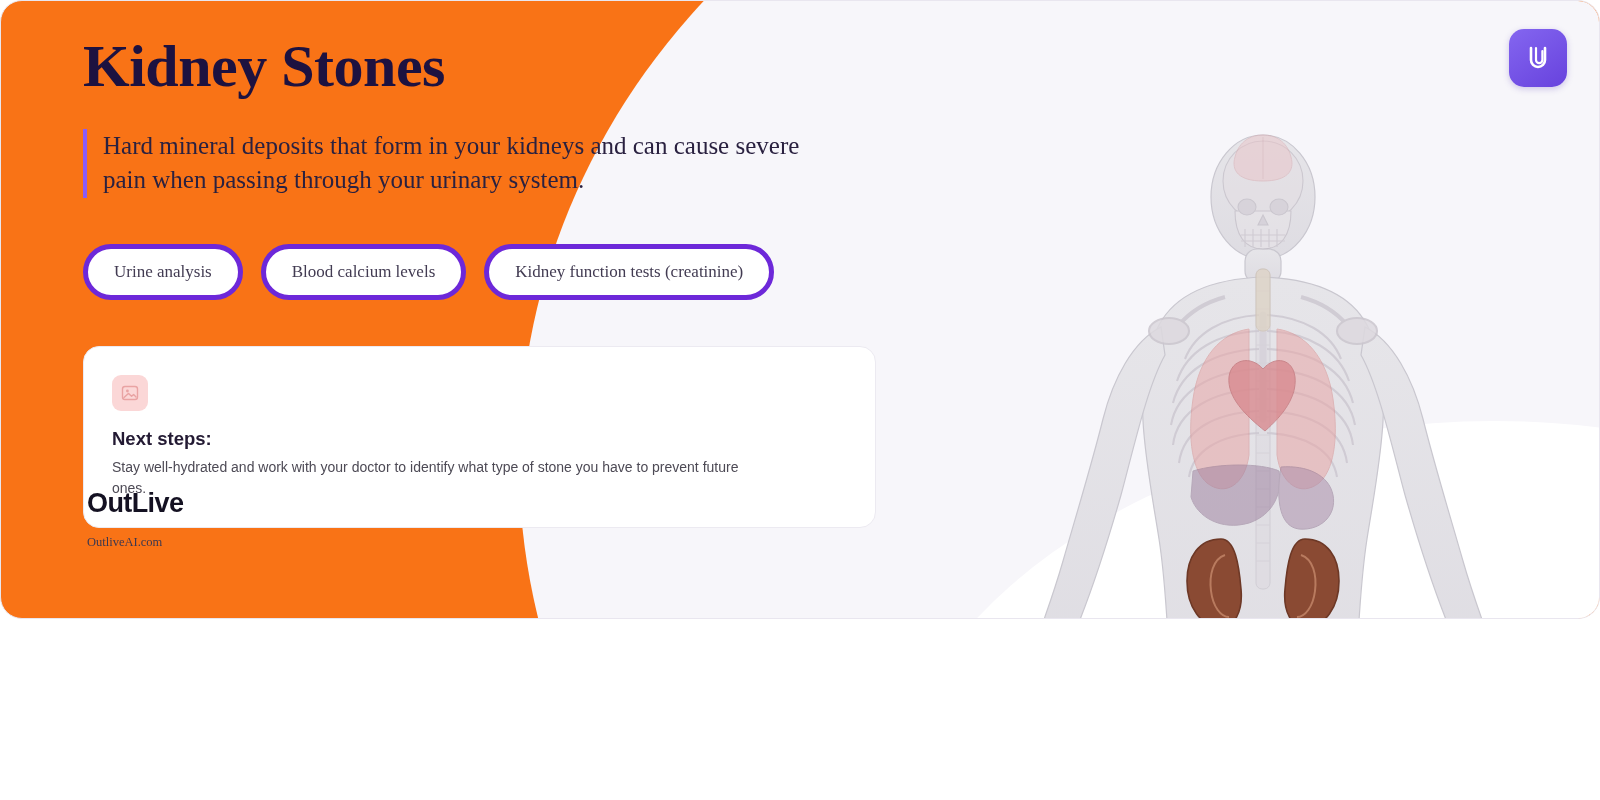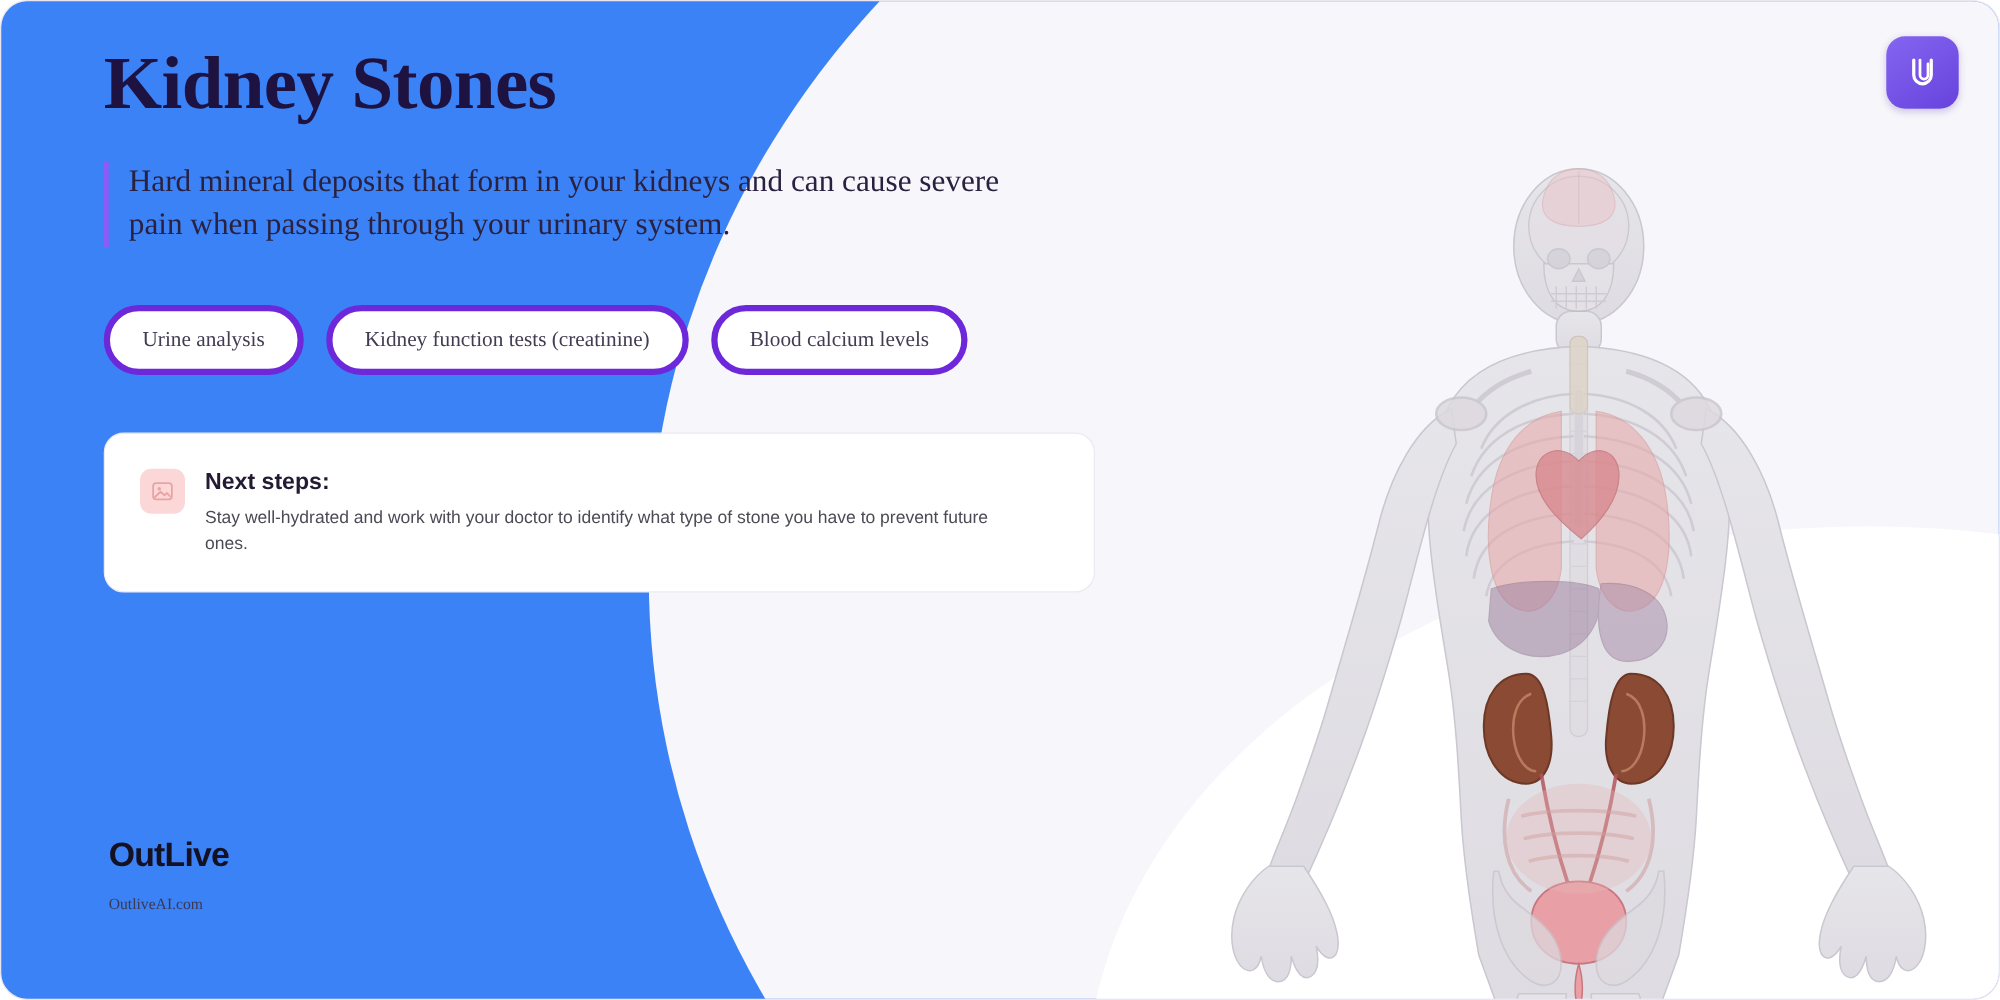--- a/index.html
+++ b/index.html
@@ -7,22 +7,22 @@
     width: 1600px;
     height: 800px;
     overflow: hidden;
     background: #ffffff;
     font-family: "Liberation Sans", sans-serif;
   }
 
   .card {
     position: relative;
     width: 1600px;
-    height: 800px;
-    background: #3b82f6;
+    height: 619px;
+    background: #f97316;
     border: 1px solid #e9e6ef;
     border-radius: 22px;
     overflow: hidden;
   }
 
   
   .wash {
     position: absolute;
     top: -240px;
     right: -420px;
@@ -89,20 +89,21 @@
 
   .next-card {
     margin-top: 46px;
     width: 793px;
     background: #ffffff;
     border: 1px solid #eceaf1;
     border-radius: 16px;
     padding: 26px 28px 28px 28px;
     display: flex;
     gap: 16px;
+    flex-direction: column;
   }
   .next-icon {
     flex: 0 0 auto;
     width: 36px;
     height: 36px;
     border-radius: 9px;
     background: #fbd7d7;
     display: flex;
     align-items: center;
     justify-content: center;
@@ -185,22 +186,22 @@
 
   <div class="content">
     <h1 class="title">Kidney Stones</h1>
 
     <div class="subtitle-wrap">
       <p class="subtitle">Hard mineral deposits that form in your kidneys and can cause severe pain when passing through your urinary system.</p>
     </div>
 
     <div class="chips">
       <span class="chip">Urine analysis</span>
+      <span class="chip">Blood calcium levels</span>
       <span class="chip">Kidney function tests (creatinine)</span>
-      <span class="chip">Blood calcium levels</span>
     </div>
 
     <div class="next-card">
       <div class="next-icon">
         <svg width="20" height="20" viewBox="0 0 20 20">
           <rect x="2.5" y="3.5" width="15" height="13" rx="2.5" fill="none" stroke="#e9a3a3" stroke-width="1.4"></rect>
           <circle cx="7.4" cy="8" r="1.4" fill="#e9a3a3"></circle>
           <path d="M4 14.6 L8.4 10.4 L11.6 13.2 L13.6 11.4 L16 14" fill="none" stroke="#e9a3a3" stroke-width="1.4" stroke-linecap="round" stroke-linejoin="round"></path>
         </svg>
       </div>

